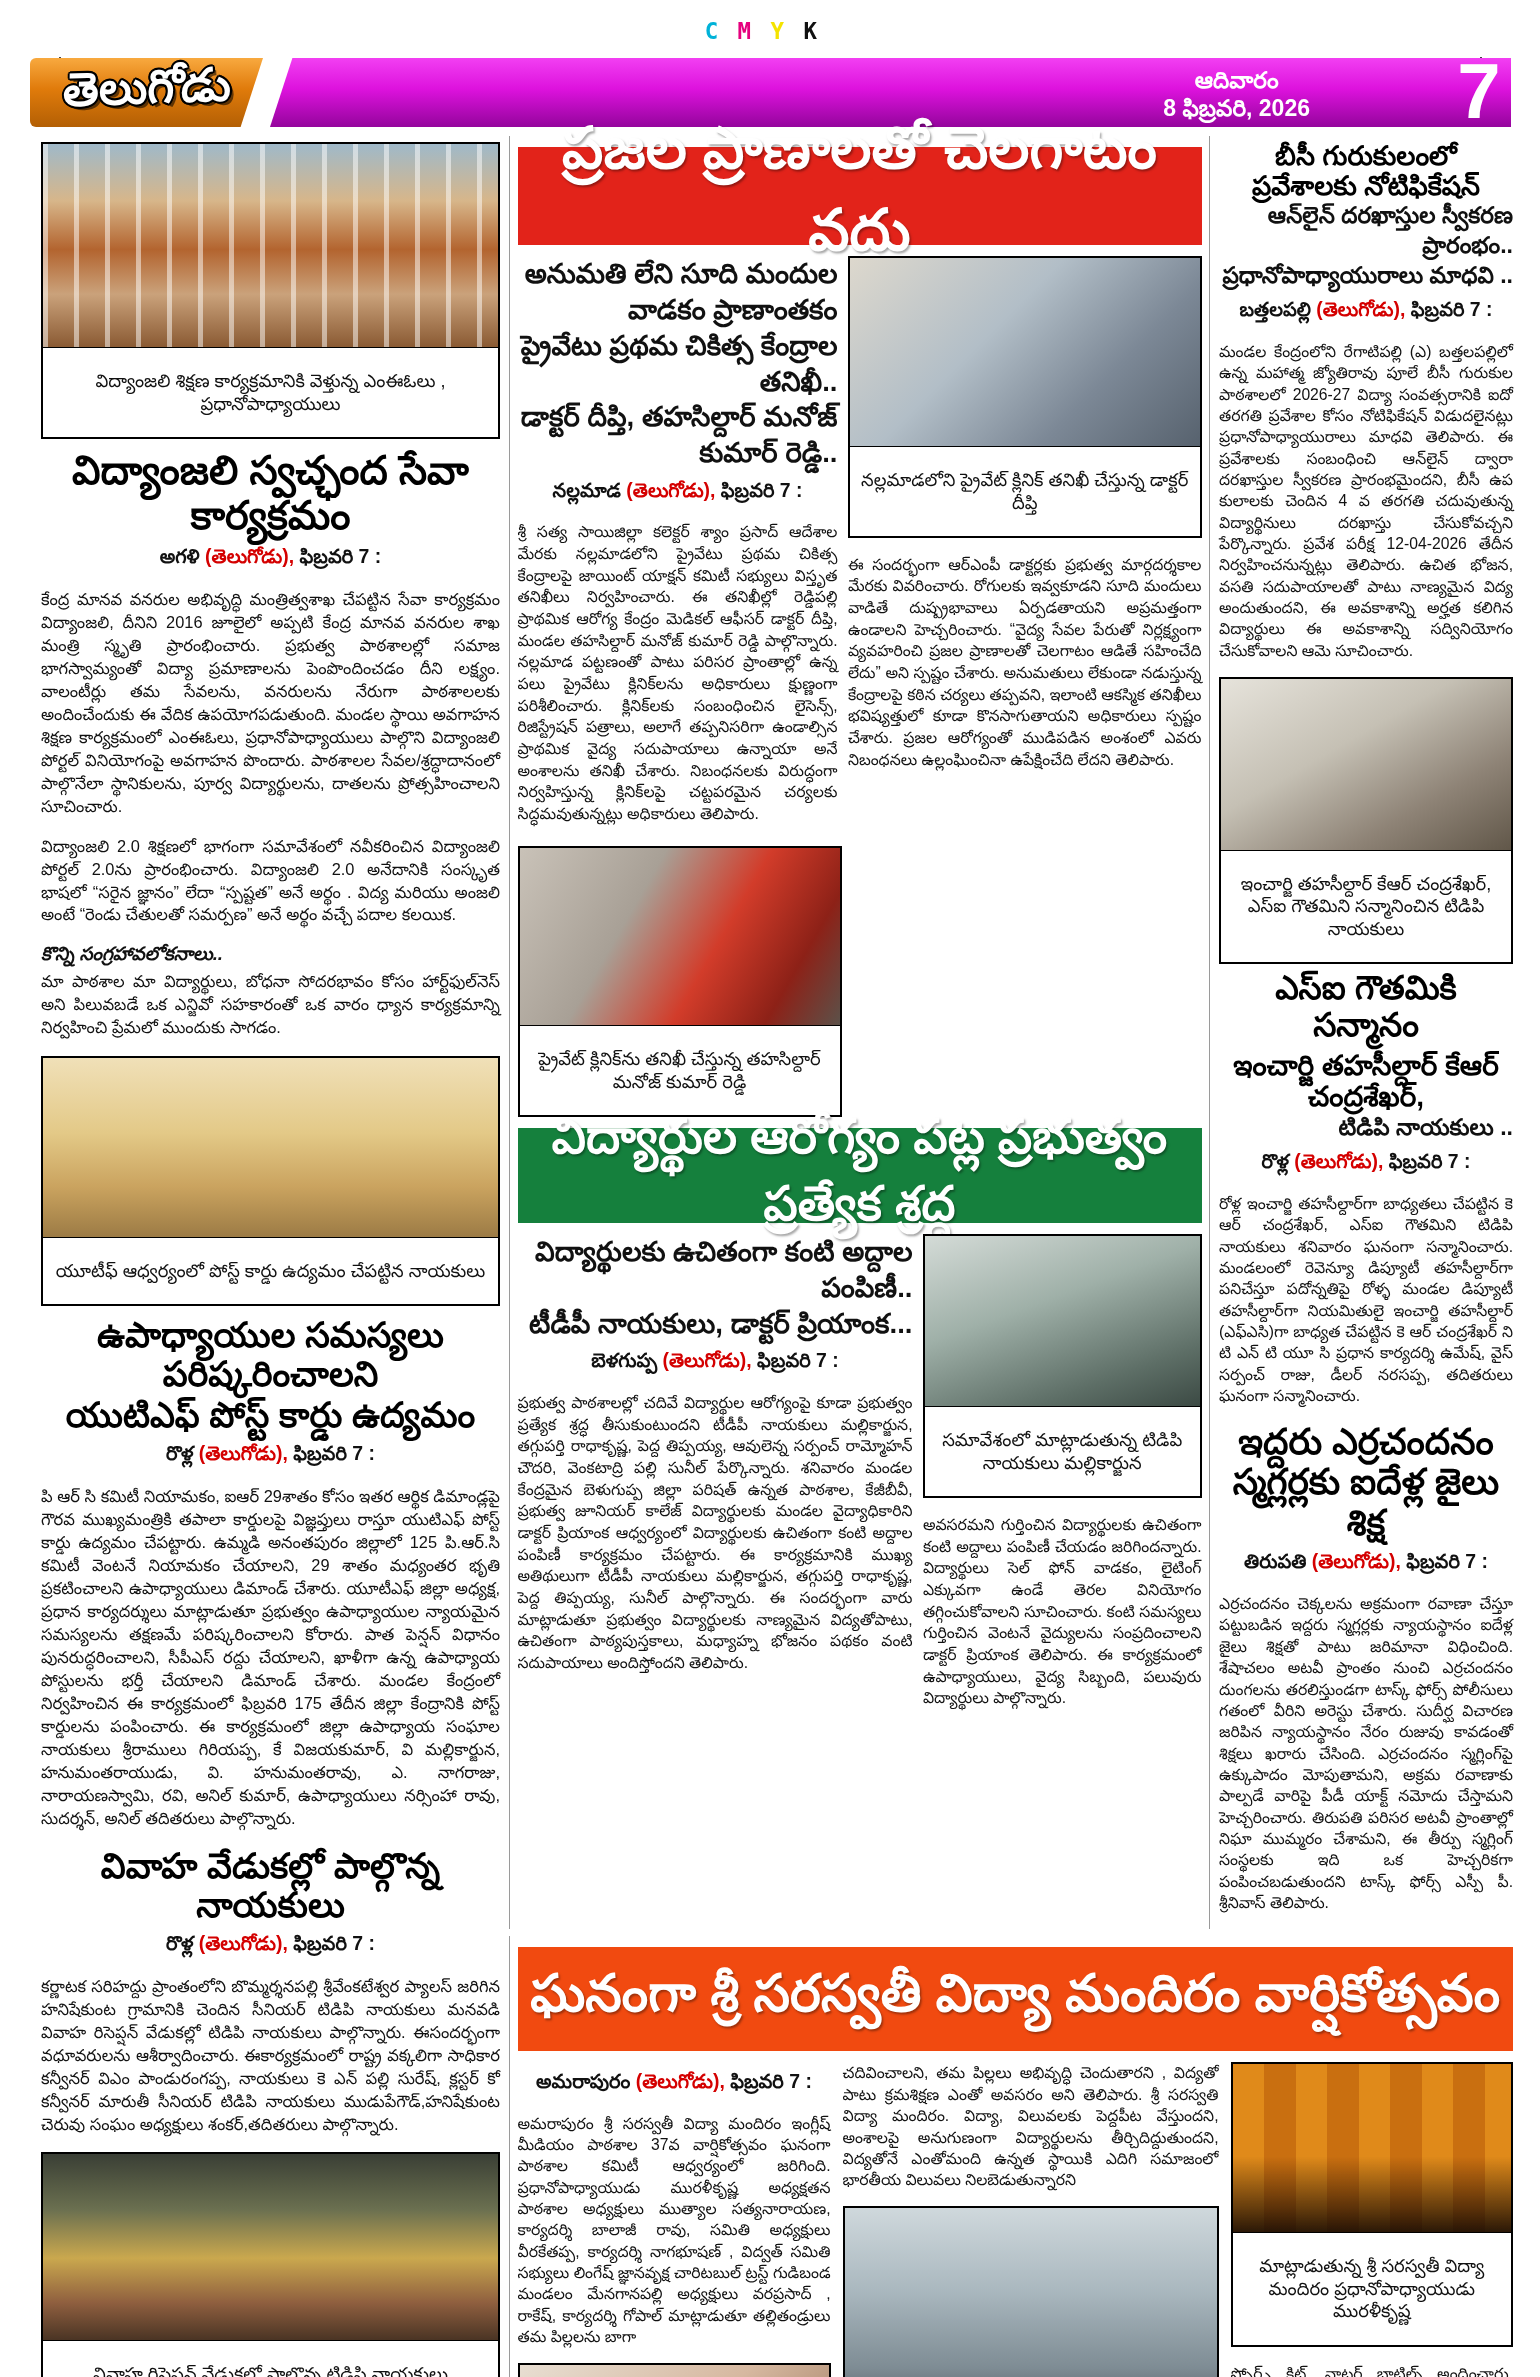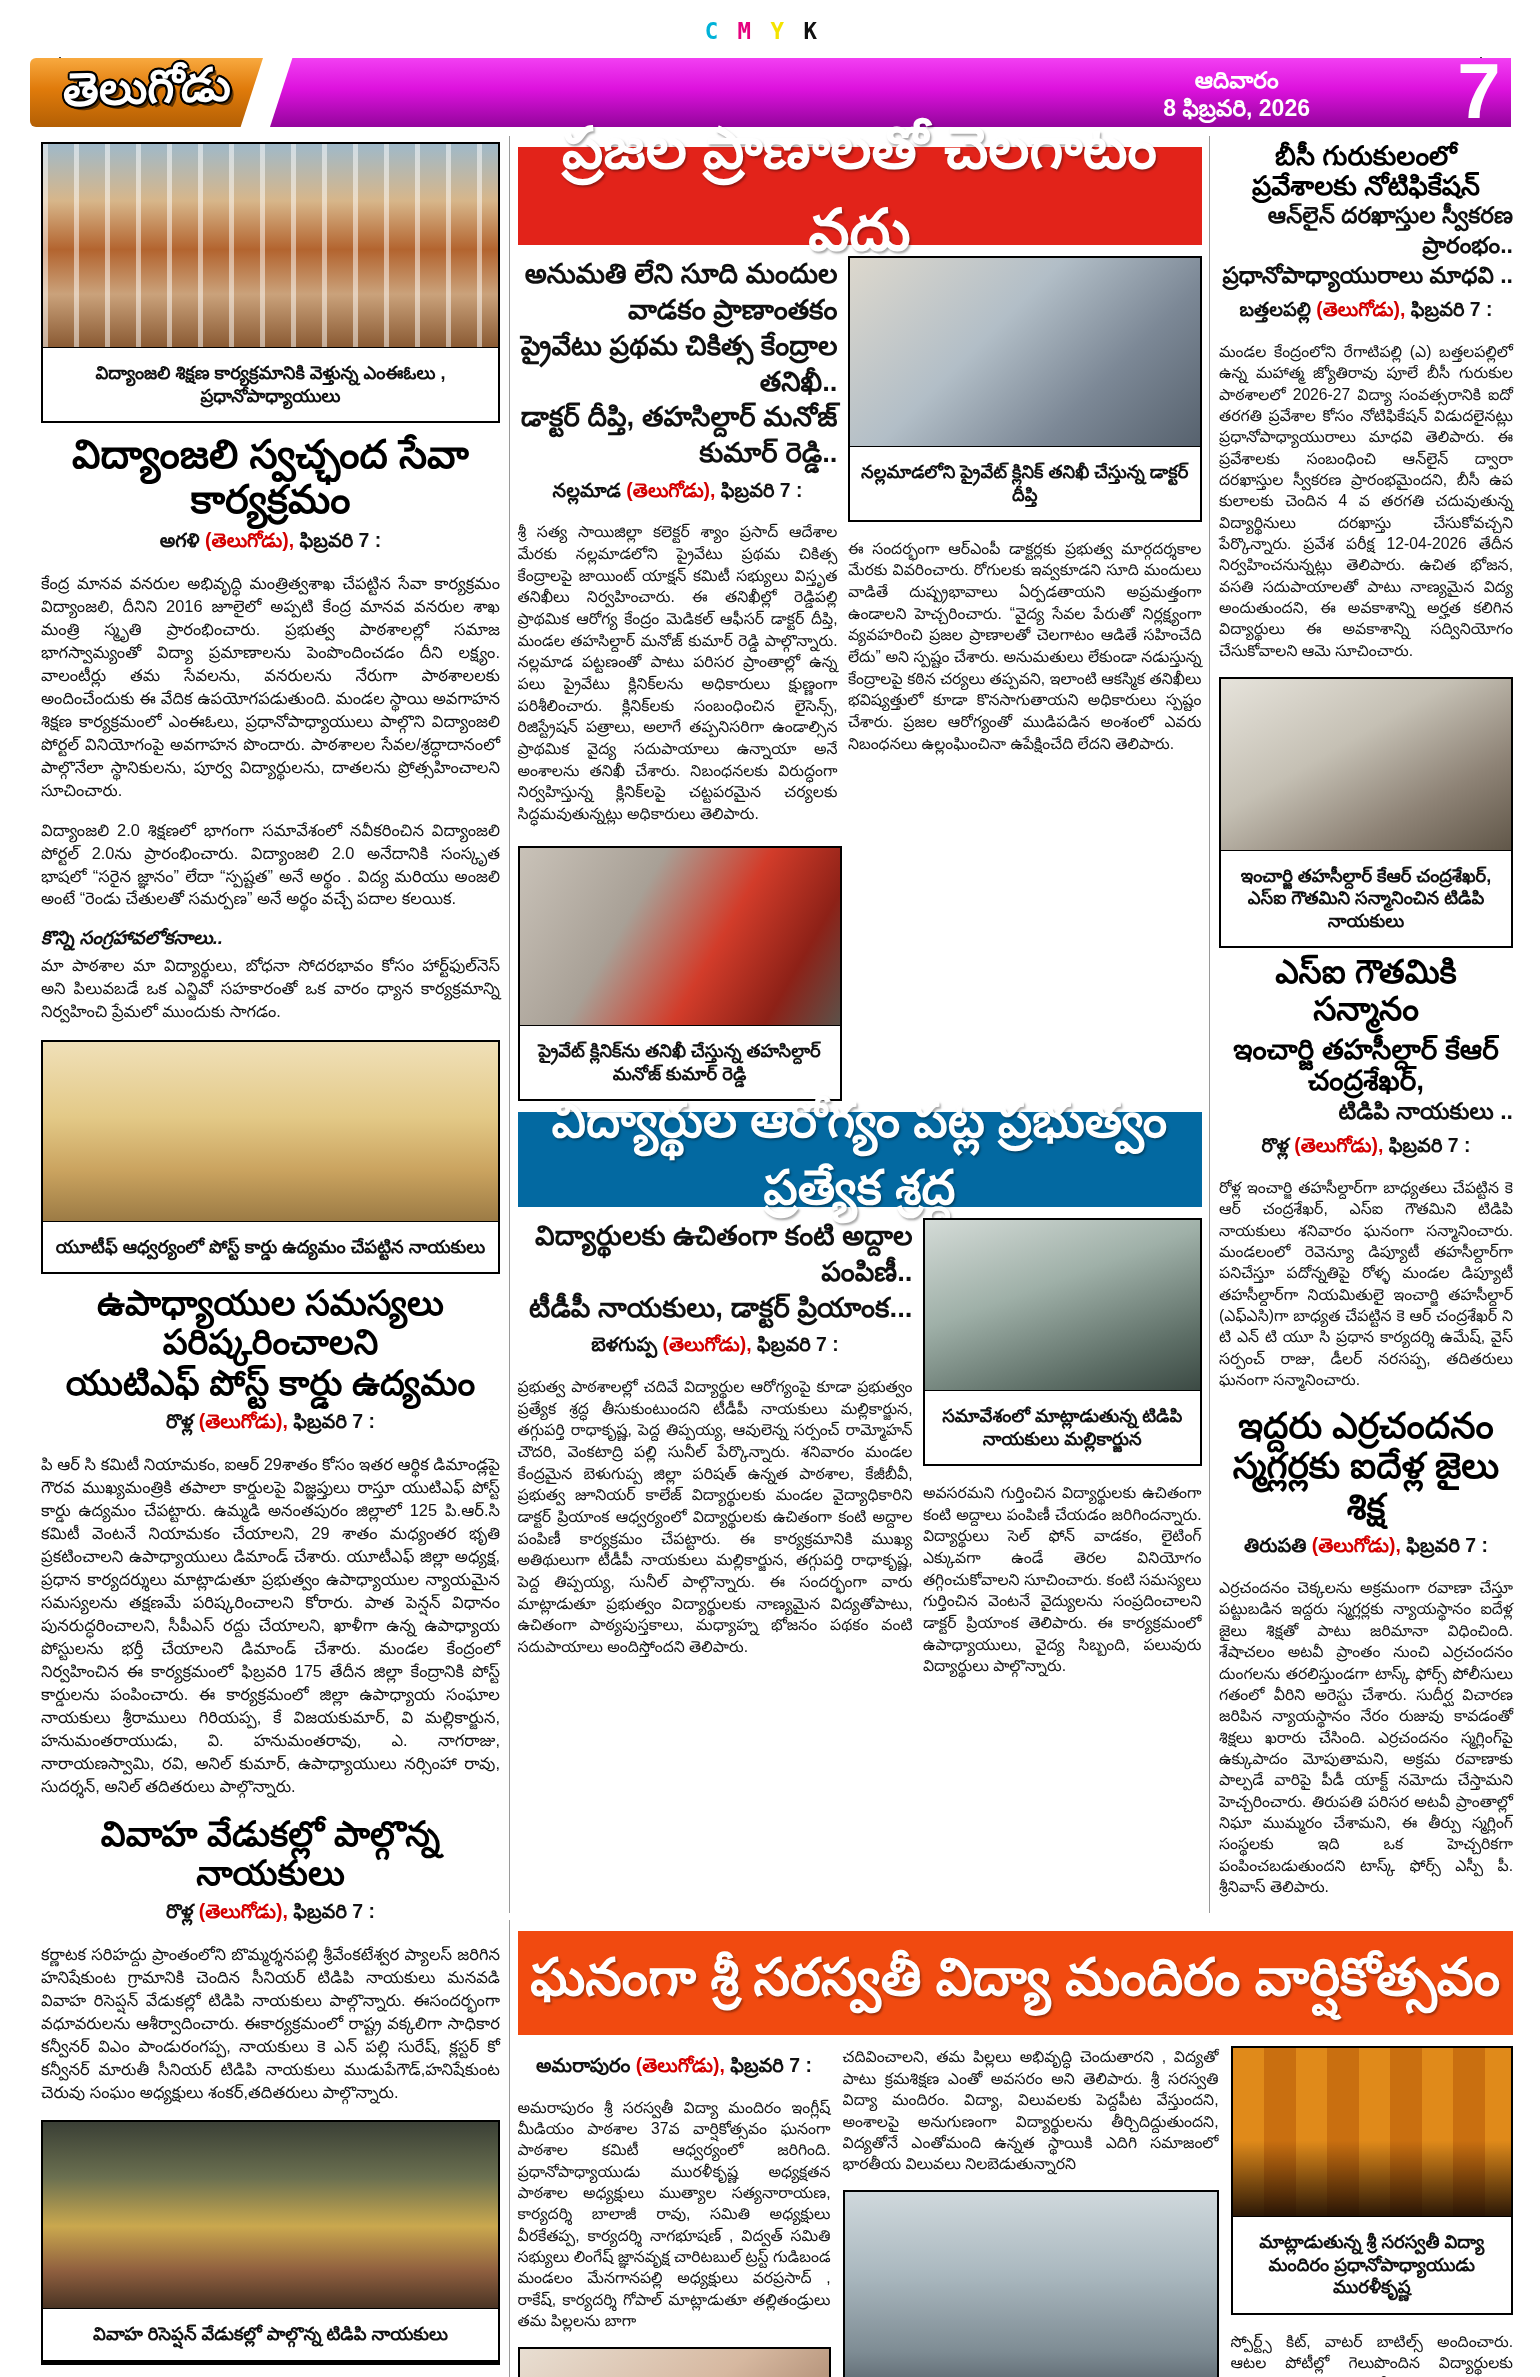--- a/index.html
+++ b/index.html
@@ -42,26 +42,26 @@
   .body-txt{font-size:16.4px;line-height:1.4;text-align:justify;}
   .body-mid{font-size:15.7px;line-height:1.38;text-align:justify;}
   .body-sm{font-size:15.7px;line-height:1.36;text-align:justify;}
   .bold-sub{font-weight:bold;font-style:italic;font-size:18.6px;margin:4.5px 0 1.5px;}
   .subhead{font-weight:bold;text-align:right;line-height:1.3;}
   .subhead-lg{font-size:27.6px}.subhead-md{font-size:23px}
   
   .banner{color:#fff;font-weight:bold;text-align:center;display:flex;align-items:center;
       justify-content:center;text-shadow:1.5px 2.2px 2.2px rgba(0,0,0,.35);margin:11px 0;}
   .banner-red{background:#e2231a;height:98px;font-size:58px;}
-  .banner-purple{background:#0369a1;height:95px;font-size:48px;}
+  .banner-purple{background:#15803d;height:95px;font-size:48px;}
   .banner-orange{background:#f14a10;height:104px;font-size:52px;}
   
   .photo-box{border:2.2px solid #000;background:#fff;margin:6px 0;}
   .photo{width:100%;border-bottom:1.5px solid #000;display:block;}
-  .photo-caption{font-weight:bold;text-align:center;font-size:18px;line-height:1.25;padding:14px 6px;}
+  .photo-caption{font-weight:normal;text-align:center;font-size:18px;line-height:1.25;padding:22px 6px;}
   .heavy-rule{border-bottom:5.2px solid #000;}
   .ph-building{background:
       repeating-linear-gradient(90deg,rgba(255,255,255,.5) 0 4.5px,transparent 4.5px 31px),
       linear-gradient(180deg,#9fb9c9 0%,#d7b68a 28%,#b3642f 52%,#caa27b 74%,#8a5a33 100%);}
   .ph-clinic1{background:linear-gradient(135deg,#ddd8cd 0%,#b2bec7 40%,#7c8896 70%,#57626e 100%);}
   .ph-clinic2{background:linear-gradient(120deg,#c9c2b8 0%,#a8a096 35%,#d23c2a 60%,#8d2117 82%,#5c5149 100%);}
   .ph-meeting{background:linear-gradient(160deg,#d4dbd7 0%,#9fb0a8 40%,#5d6e66 78%,#3c4a44 100%);}
   .ph-glasses{background:linear-gradient(180deg,#e8e4da 0%,#cfc3ae 35%,#a98f6b 68%,#7c6142 100%);}
   .ph-utf{background:linear-gradient(180deg,#f0e0b8 0%,#e3c987 42%,#caa35f 72%,#9c7b45 100%);}
   .ph-wedding{background:linear-gradient(180deg,#3a3f35 0%,#6b7050 30%,#caa84e 56%,#8f5f3f 80%,#4a3424 100%);}

